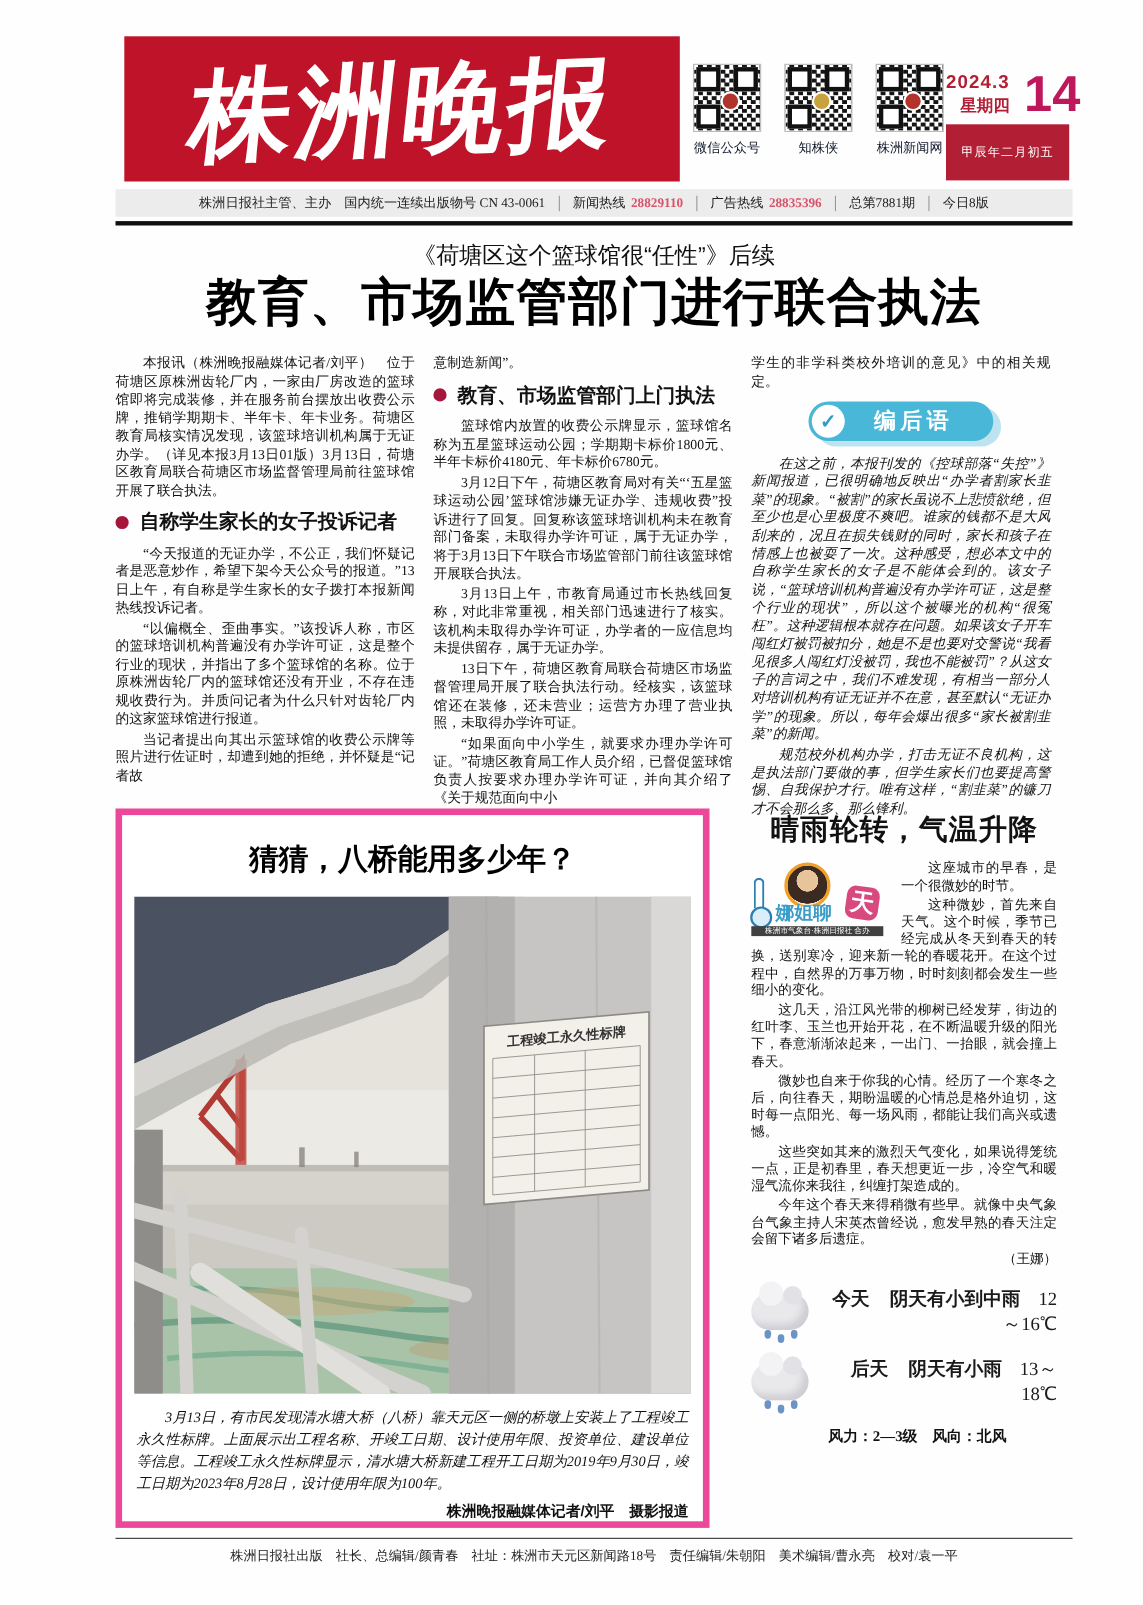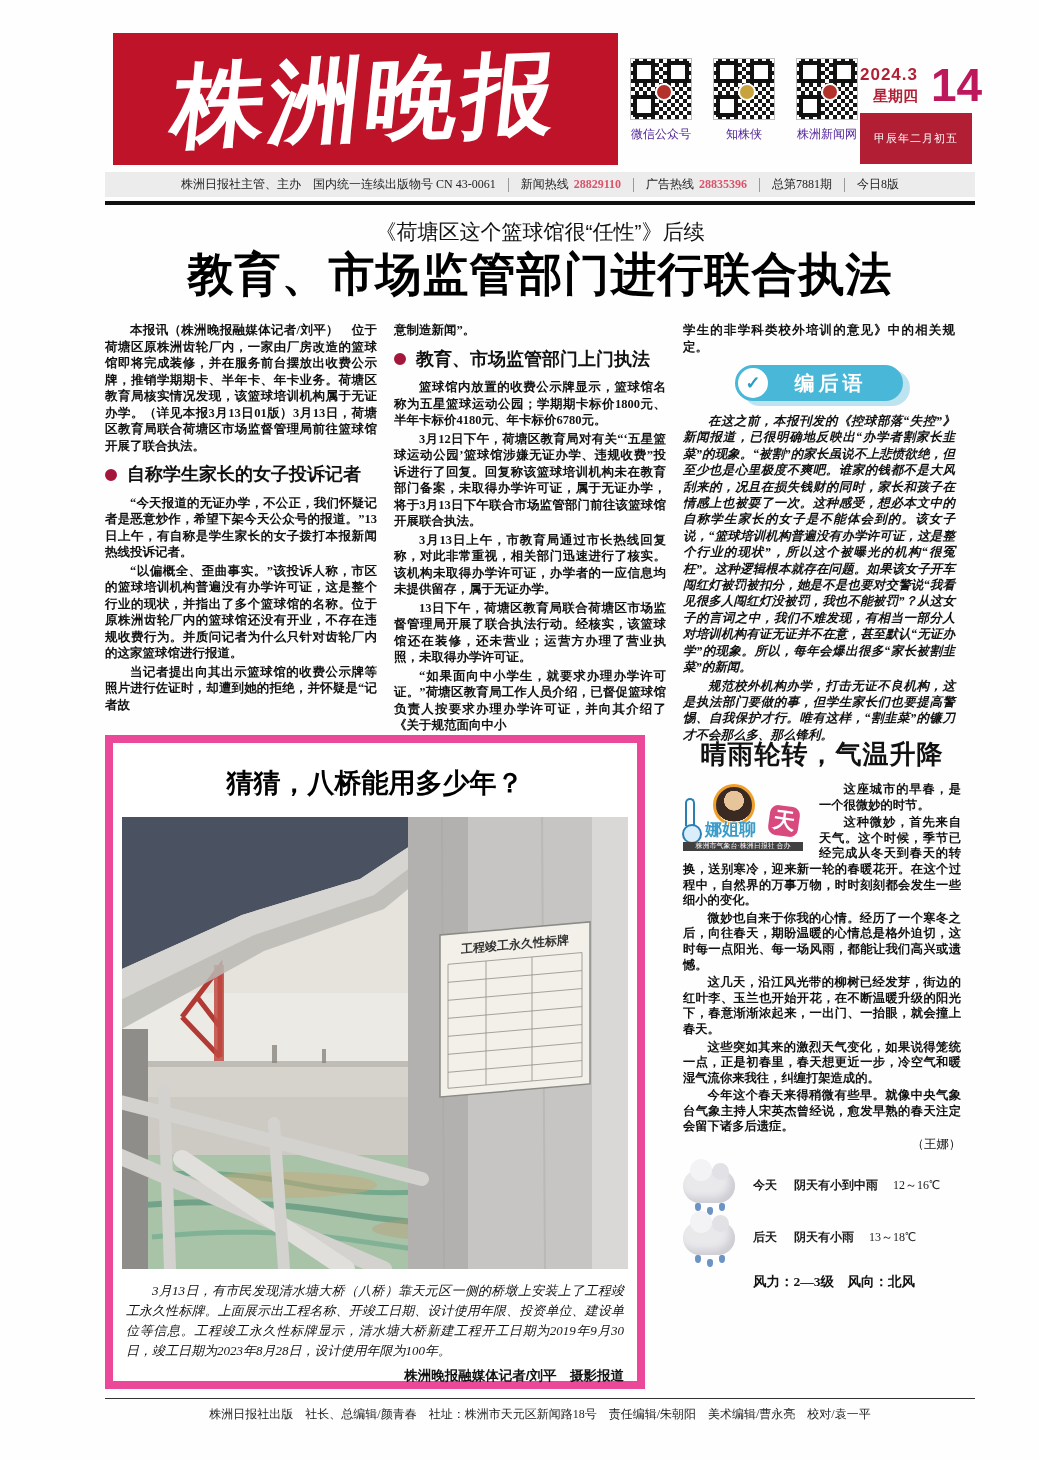--- a/index.html
+++ b/index.html
@@ -13,21 +13,21 @@
   .brand{color:#fff;font-family:"DejaVu Serif",serif;font-weight:bold;font-size:92px;line-height:1;
          transform:skewX(-8deg) rotate(-2deg);letter-spacing:4px;white-space:nowrap;}
   .qr-group{position:absolute;left:628px;top:58px;display:flex;gap:17px;}
   .qr-item{width:66px;text-align:center;}
   .qr{position:relative;width:62px;height:62px;margin:0 auto;border:1px solid #bbb;background:#fff;
       background-image:repeating-conic-gradient(#161616 0% 25%, #ffffff 0% 50%);background-size:8px 8px;}
   .qr .fp{position:absolute;width:14px;height:14px;border:4px solid #111;background:#fff;}
   .qr .fp.tl{left:2px;top:2px}.qr .fp.tr{right:2px;top:2px}.qr .fp.bl{left:2px;bottom:2px}
   .qr .logo{position:absolute;left:24px;top:24px;width:14px;height:14px;border-radius:50%;border:2px solid #fff;}
   .logo.red{background:#b4322c}.logo.gold{background:#c8a23c}
-  .qr-label{font-size:12px;margin-top:6px;color:#4c1d95;}
+  .qr-label{font-size:12px;margin-top:6px;color:#0f172a;}
   .date-block{position:absolute;left:860px;top:62px;width:112px;}
   .date-row{display:flex;align-items:center;}
   .date-left{text-align:right;padding-right:7px;color:#b21f35;font-family:"Liberation Sans",sans-serif;}
   .date-ym{font-weight:bold;font-size:17px;letter-spacing:1px;}
   .date-week{font-weight:bold;font-size:15px;margin-top:2px;}
   .date-sep{width:2px;height:44px;background:#b21f35;margin:0 6px 0 0;}
   .date-day{color:#be185d;font-family:"Liberation Sans",sans-serif;font-weight:bold;font-size:46px;line-height:1;}
   .lunar{margin-top:5px;background:#b21f35;color:#fff;font-size:11px;text-align:center;padding:18px 0;letter-spacing:1px;}
 
   
@@ -39,34 +39,34 @@
 
   
   .kicker{position:absolute;left:105px;top:218px;width:870px;text-align:center;
           font-family:"Liberation Sans",sans-serif;font-size:21px;color:#111;}
   .headline{position:absolute;left:105px;top:244px;width:870px;text-align:center;
             font-family:"Liberation Sans",sans-serif;font-weight:900;font-size:46px;letter-spacing:1px;color:#000;}
 
   
   .col{position:absolute;top:322px;width:272px;font-size:12.5px;line-height:16.5px;text-align:justify;}
   .col1{left:105px}.col2{left:394px}.col3{left:683px}
-  .para{text-indent:2em;margin:0 0 2px 0;font-weight:bold;}
+  .para{text-indent:2em;margin:0 0 2px 0;}
   .subhead{font-family:"Liberation Sans",sans-serif;font-weight:700;font-size:18px;line-height:1.2;
            margin:10px 0 9px 0;display:flex;align-items:center;}
   .donut{flex:0 0 auto;width:11px;height:11px;border:6px solid #a5173a;border-radius:50%;margin-right:10px;}
   .editors-badge{position:relative;width:168px;height:36px;margin:10px auto 12px auto;background:#49b7d8;
                  border-radius:18px;box-shadow:7px 5px 0 0 #bde3f0;display:flex;align-items:center;}
   .badge-circle{width:30px;height:30px;border-radius:50%;background:#fff;margin-left:3px;
                 display:flex;align-items:center;justify-content:center;color:#2c9cc4;font-weight:bold;font-size:18px;}
   .badge-label{flex:1;text-align:center;color:#fff;font-family:"Liberation Sans",sans-serif;
                font-weight:700;font-size:20px;letter-spacing:4px;padding-right:10px;}
   .editorial{font-style:italic;font-size:12.5px;line-height:16.4px;}
 
   
-  .feature-box{position:absolute;left:105px;top:735px;width:540px;height:654px;border:8px solid #ec4899;background:#fff;}
+  .feature-box{position:absolute;left:105px;top:735px;width:540px;height:654px;border:6px solid #ec4899;background:#fff;}
   .feature-title{margin-top:22px;text-align:center;font-family:"Liberation Sans",sans-serif;
                  font-weight:900;font-size:27px;color:#000;}
   .photo-wrap{margin:16px auto 0 auto;width:506px;height:452px;}
   .caption{margin:12px 13px 0 13px;font-style:italic;font-size:13px;line-height:20px;text-align:justify;text-indent:2em;}
   .photo-byline{margin:6px 13px 0 0;text-align:right;font-weight:bold;font-size:13.5px;
                 font-family:"Liberation Sans",sans-serif;}
 
   
   .weather{position:absolute;left:683px;top:737px;width:278px;}
   .weather-title{text-align:center;font-family:"Liberation Sans",sans-serif;font-weight:900;font-size:26px;
@@ -88,21 +88,21 @@
                 line-height:9px;text-align:center;padding:0 1px;white-space:nowrap;overflow:hidden;}
   .wx-byline{text-align:right;font-size:12.3px;}
   .forecast{margin-top:16px;}
   .fc-row{display:flex;align-items:center;margin-bottom:18px;}
   .rain-cloud{position:relative;flex:0 0 auto;width:52px;height:34px;margin-right:18px;background:#e9e9ec;
               border-radius:17px;box-shadow:inset -5px -5px 7px #cdcdd3;}
   .rain-cloud::before{content:"";position:absolute;left:7px;top:-10px;width:22px;height:22px;background:#f3f3f5;border-radius:50%;}
   .rain-cloud::after{content:"";position:absolute;right:6px;top:-6px;width:17px;height:17px;background:#e2e2e6;border-radius:50%;}
   .rain-cloud i{position:absolute;width:6px;height:8px;background:#6b93c4;border-radius:50% 50% 60% 60%;bottom:-8px;}
   .rain-cloud i:nth-child(1){left:12px}.rain-cloud i:nth-child(2){left:24px;bottom:-12px}.rain-cloud i:nth-child(3){left:36px}
-  .fc-text{font-size:12px;font-weight:bold;color:#1a1a1a;}
+  .fc-text{font-size:17px;font-weight:bold;color:#1a1a1a;text-align:right;}
   .fc-text .d{margin-right:14px}.fc-text .t{margin-left:12px;font-weight:normal;}
   .wind-line{font-size:13.5px;font-weight:bold;margin:4px 0 4px 70px;}
 
   
   .footer-rule{position:absolute;left:105px;top:1398px;width:870px;height:1px;background:#333;}
   .footer-text{position:absolute;left:105px;top:1406px;width:870px;text-align:center;font-size:12px;color:#222;}
 </style>
 </head>
 <body>
 
@@ -270,22 +270,22 @@
     <div class="wx-body" data-name="weather-article">
       <div class="wx-badge" data-name="weather-column-logo">
         <span class="thermo" data-name="thermometer-icon"></span>
         <span class="wx-avatar" data-name="avatar"></span>
         <span class="wx-logo-text" data-name="logo-text">娜姐聊</span>
         <span class="wx-logo-tian" data-name="logo-tian-badge">天</span>
         <span class="wx-badge-sub" data-name="logo-subtitle">株洲市气象台·株洲日报社 合办</span>
       </div>
       <p class="para" data-name="paragraph">这座城市的早春，是一个很微妙的时节。</p>
       <p class="para" data-name="paragraph">这种微妙，首先来自天气。这个时候，季节已经完成从冬天到春天的转换，送别寒冷，迎来新一轮的春暖花开。在这个过程中，自然界的万事万物，时时刻刻都会发生一些细小的变化。</p>
+      <p class="para" data-name="paragraph">这几天，沿江风光带的柳树已经发芽，街边的红叶李、玉兰也开始开花，在不断温暖升级的阳光下，春意渐渐浓起来，一出门、一抬眼，就会撞上春天。</p>
       <p class="para" data-name="paragraph">微妙也自来于你我的心情。经历了一个寒冬之后，向往春天，期盼温暖的心情总是格外迫切，这时每一点阳光、每一场风雨，都能让我们高兴或遗憾。</p>
-      <p class="para" data-name="paragraph">这几天，沿江风光带的柳树已经发芽，街边的红叶李、玉兰也开始开花，在不断温暖升级的阳光下，春意渐渐浓起来，一出门、一抬眼，就会撞上春天。</p>
       <p class="para" data-name="paragraph">这些突如其来的激烈天气变化，如果说得笼统一点，正是初春里，春天想更近一步，冷空气和暖湿气流你来我往，纠缠打架造成的。</p>
       <p class="para" data-name="paragraph">今年这个春天来得稍微有些早。就像中央气象台气象主持人宋英杰曾经说，愈发早熟的春天注定会留下诸多后遗症。</p>
       <div class="wx-byline" data-name="weather-byline">（王娜）</div>
     </div>
     <div class="forecast" data-name="forecast-list">
       <div class="fc-row" data-name="forecast-row-today">
         <span class="rain-cloud" data-name="rain-cloud-icon">
             <i></i>
             <i></i>
             <i></i>

